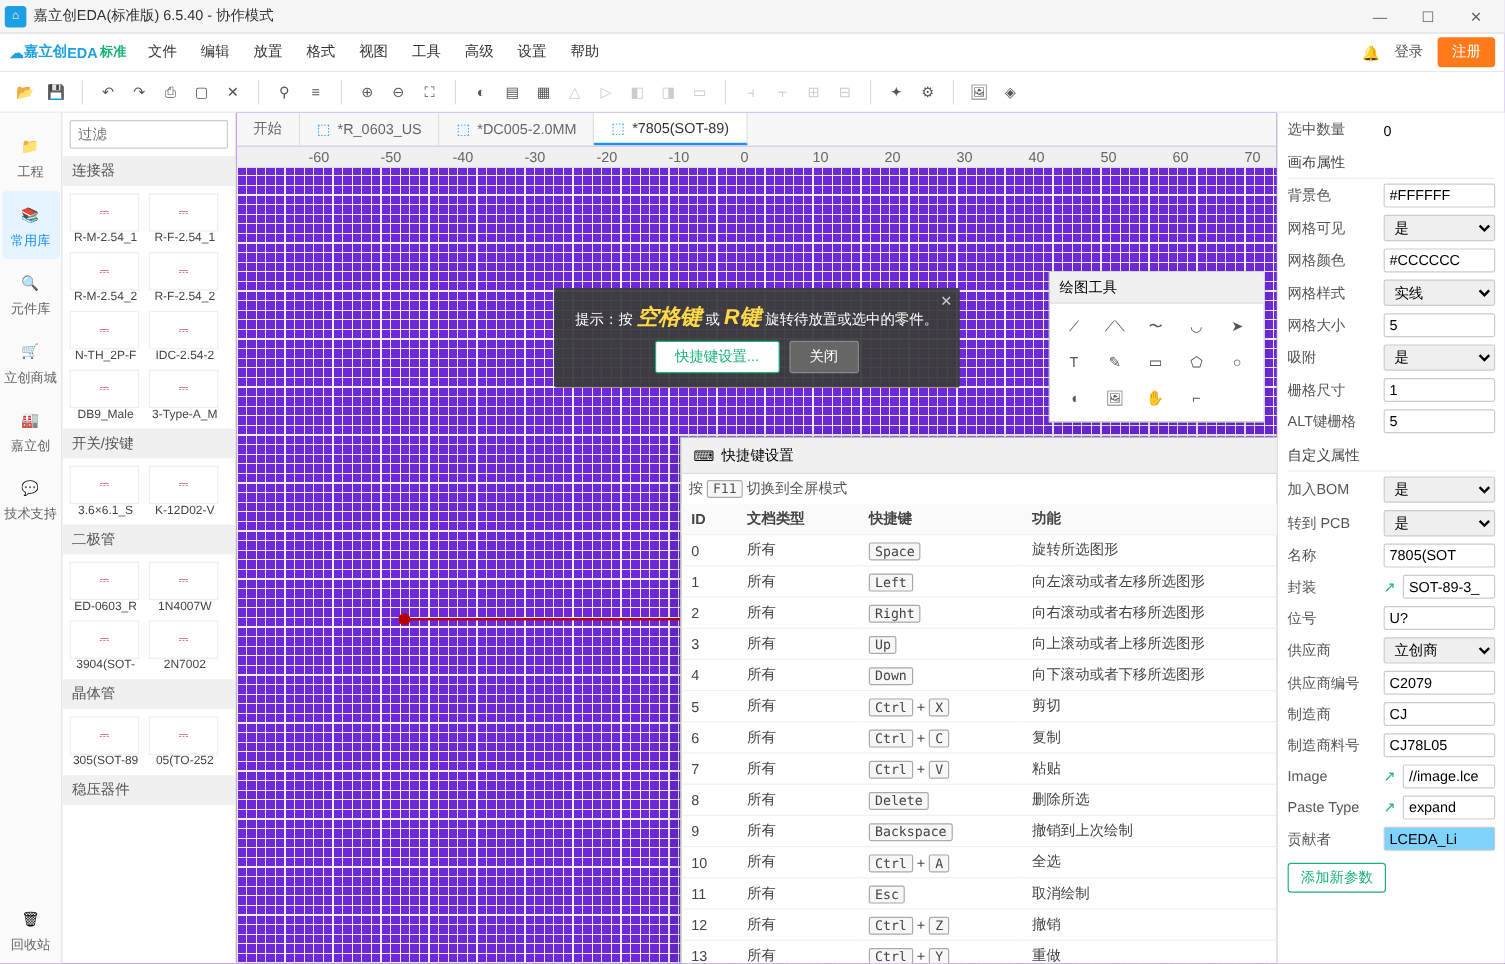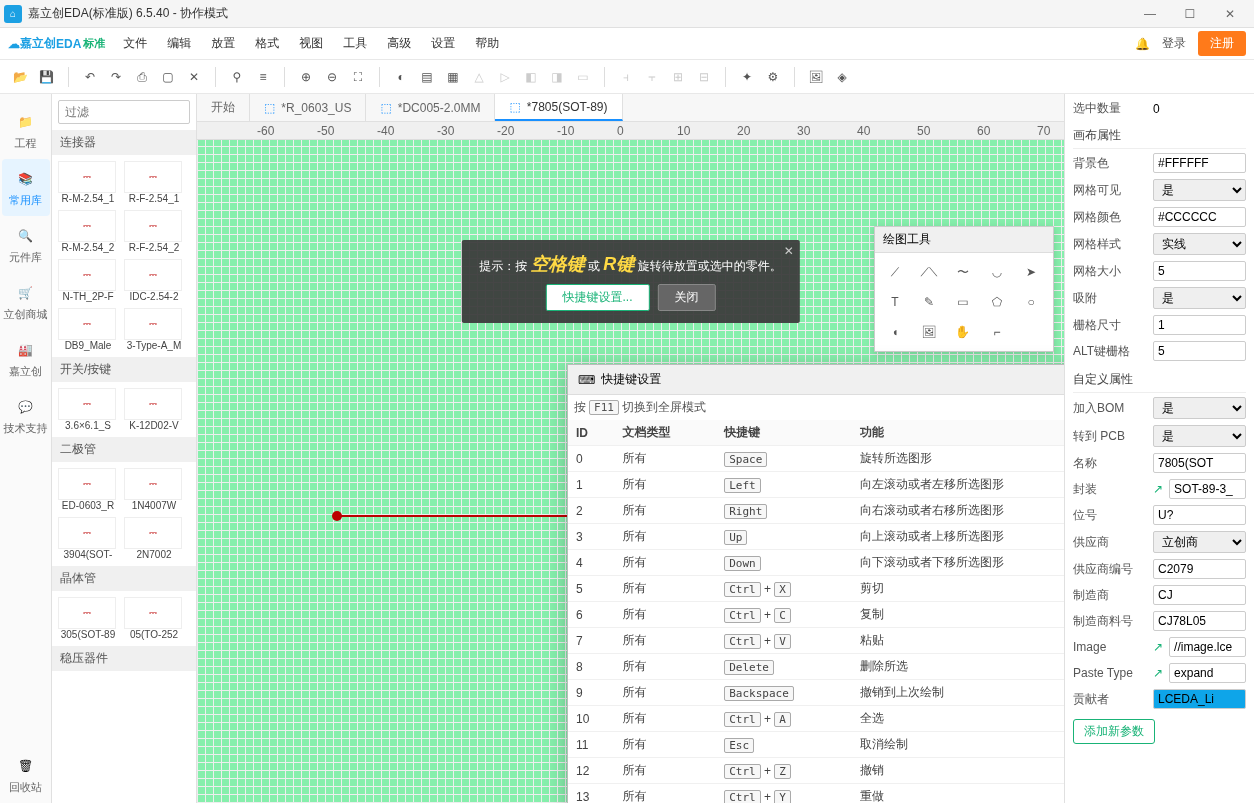--- a/index.html
+++ b/index.html
@@ -26,21 +26,21 @@
 .left-nav .nitem.active .nlbl{color:#1890ff}
 .left-nav .spacer{flex:1}
 .lib-panel{width:145px;border-right:1px solid #e0e0e0;display:flex;flex-direction:column;overflow:hidden}
 .lib-panel .filter{padding:6px}
 .lib-panel .filter input{width:100%;padding:4px 6px;border:1px solid #ccc;border-radius:2px}
 .lib-panel .cat{padding:4px 8px;background:#f0f0f0;font-weight:400;color:#555}
 .lib-panel .comps{display:flex;flex-wrap:wrap;padding:4px;gap:2px;overflow-y:auto}
 .lib-panel .comp{width:64px;text-align:center;padding:2px}
 .lib-panel .comp .cicon{width:58px;height:32px;border:1px solid #eee;display:flex;align-items:center;justify-content:center;color:#b00;font-size:10px}
 .lib-panel .comp .clbl{font-size:10px;color:#444;white-space:nowrap;overflow:hidden}
-.canvas-area{flex:1;position:relative;background:#86efac;overflow:hidden}
+.canvas-area{flex:1;position:relative;background:#6d28d9;overflow:hidden}
 .tabs{height:28px;display:flex;border-bottom:1px solid #e0e0e0;background:#f7f7f7}
 .tabs .tab{padding:0 14px;display:flex;align-items:center;gap:6px;border-right:1px solid #e0e0e0;cursor:pointer;color:#666}
 .tabs .tab.active{background:#fff;border-bottom:2px solid #1890ff;color:#333}
 .tabs .tab .ticon{color:#1890ff}
 .ruler-h{height:18px;background:#f0f0f0;border-bottom:1px solid #ddd;position:relative;font-size:10px;color:#666}
 .ruler-h span{position:absolute;top:2px}
 .canvas{position:absolute;top:46px;left:0;right:0;bottom:0;background-image:repeating-linear-gradient(0deg,#eee 0,#eee 1px,transparent 1px,transparent 8px),repeating-linear-gradient(90deg,#eee 0,#eee 1px,transparent 1px,transparent 8px)}
 .hint-box{position:absolute;top:146px;left:50%;transform:translateX(-50%);background:rgba(60,60,60,.95);color:#fff;padding:12px 18px;border-radius:2px;z-index:5}
 .hint-box .ht{text-align:right;margin-bottom:8px}
 .hint-box .key{color:#ffda44;font-weight:bold;font-style:italic;font-size:18px}
@@ -520,18 +520,18 @@
           <span style="color:#19b377;cursor:pointer">↗</span>
           <input class="rval" value="//image.lce" style="">
         </div>
         <div class="rrow">
           <span class="rlbl">Paste Type</span>
           <span style="color:#19b377;cursor:pointer">↗</span>
           <input class="rval" value="expand" style="">
         </div>
         <div class="rrow">
           <span class="rlbl">贡献者</span>
-          <input class="rval" value="LCEDA_Li" readonly="" style="background: #0ea5e9;">
+          <input class="rval" value="LCEDA_Li" readonly="" style="background: #7dd3fc;">
         </div>
       </div>
     <div class="add-param">添加新参数</div>
   </div>
 </div>
 
 </body></html>

